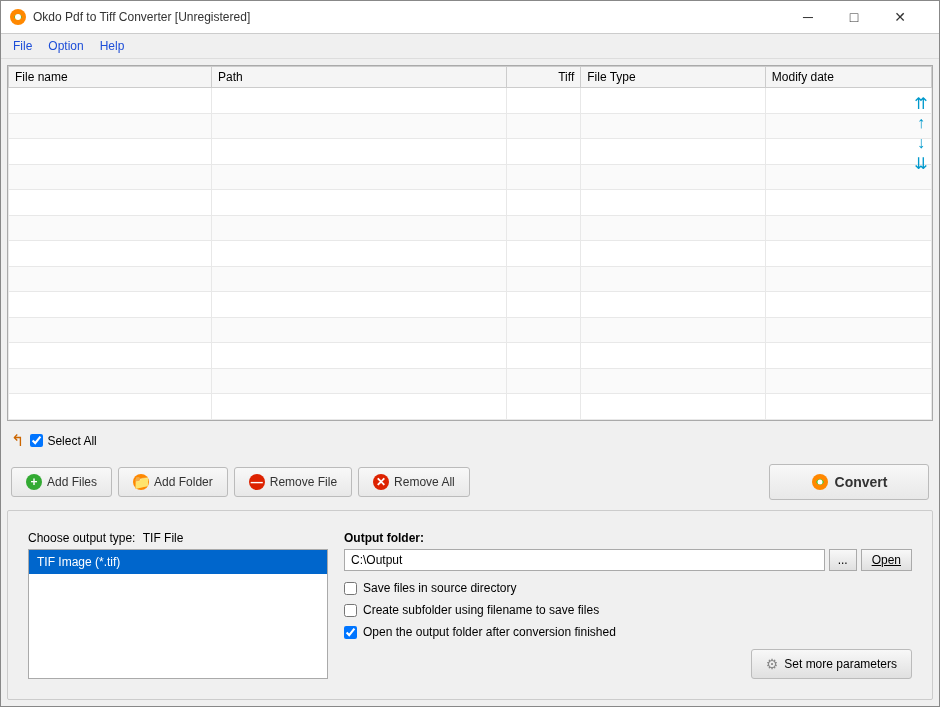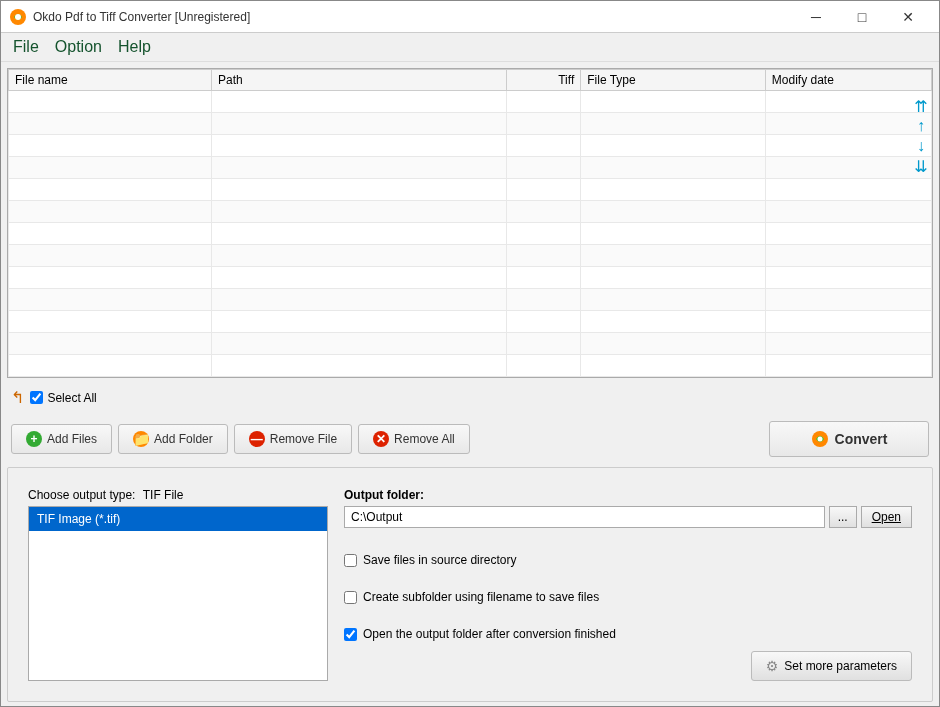--- a/index.html
+++ b/index.html
@@ -14,21 +14,21 @@
     .window {
       width: 940px;
       height: 707px;
       background: #f0f0f0;
       border: 1px solid #888;
       display: flex;
       flex-direction: column;
     }
     .title-bar {
       background: #fff;
-      padding: 8px;
+      padding: 16px;
       height: 32px;
       display: flex;
       align-items: center;
       justify-content: space-between;
       border-bottom: 1px solid #ccc;
       padding-left: 8px;
     }
     .title-bar-left {
       display: flex;
       align-items: center;
@@ -62,22 +62,22 @@
     .menu-bar {
       display: flex;
       gap: 0;
       padding: 2px 4px;
       background: #f0f0f0;
       border-bottom: 1px solid #ddd;
     }
     .menu-item {
       padding: 3px 8px;
       cursor: pointer;
-      font-size: 16px;
-      color: #14532d;
+      font-size: 12px;
+      color: #1d4ed8;
     }
     .content-area {
       flex: 1;
       display: flex;
       flex-direction: column;
       padding: 6px;
       gap: 6px;
     }
     .file-table-container {
       flex: 1;
@@ -261,21 +261,20 @@
     .checkbox-options {
       display: flex;
       flex-direction: column;
       gap: 8px;
     }
     .checkbox-row {
       display: flex;
       align-items: center;
       gap: 6px;
       font-size: 12px;
-      margin-top: 15px;
     }
     .params-row {
       display: flex;
       justify-content: flex-end;
       align-items: center;
     }
     .params-btn {
       display: flex;
       align-items: center;
       gap: 6px;

